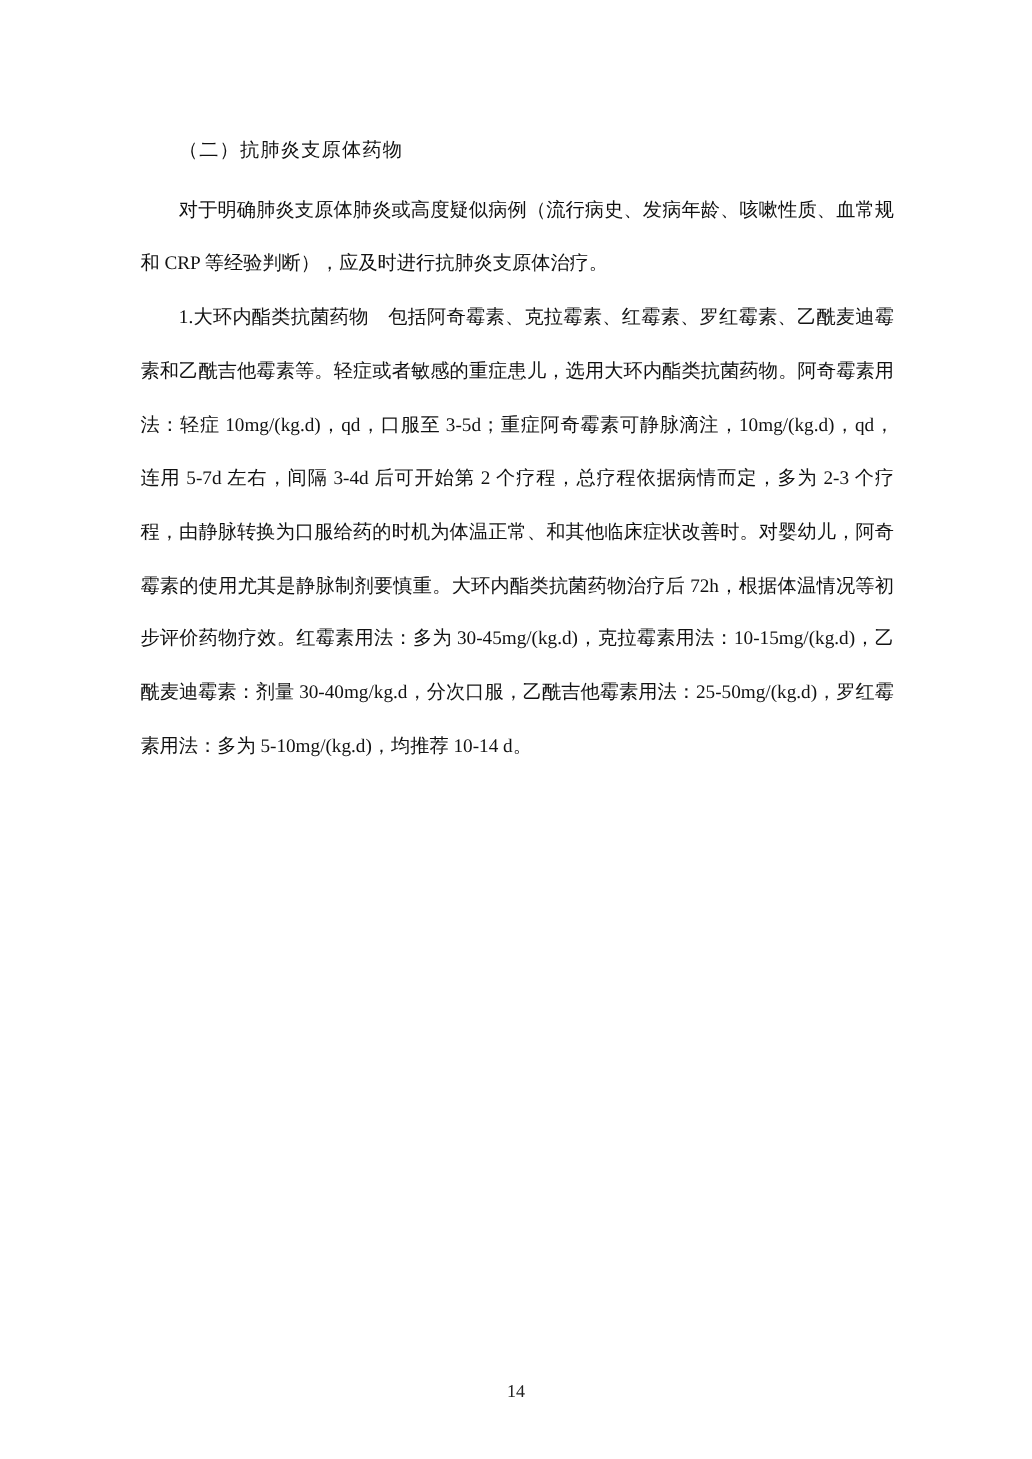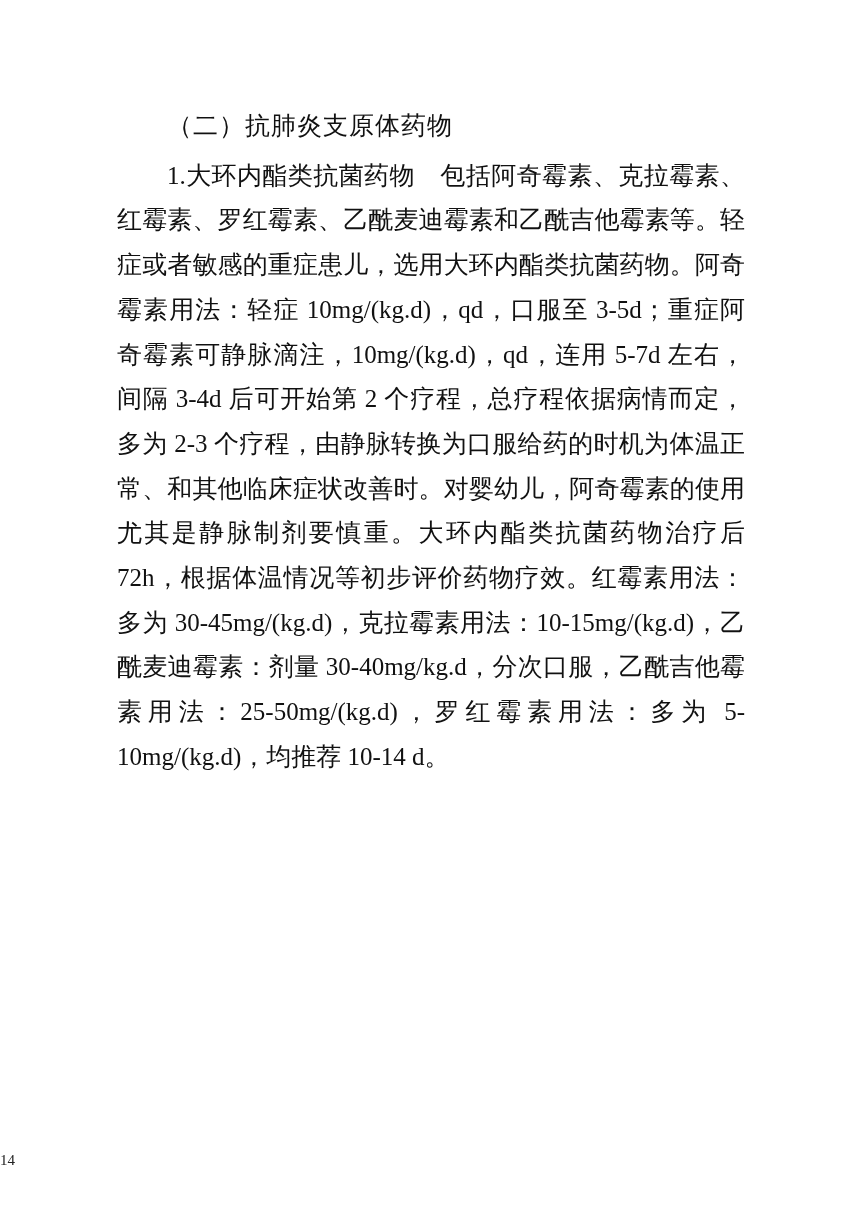--- a/index.html
+++ b/index.html
@@ -14,48 +14,49 @@
     background: #ffffff;
     overflow: hidden;
     font-family: "Liberation Serif", "DejaVu Serif", serif;
     color: #111111;
   }
   .content {
     position: absolute;
     left: 117px;
     top: 104px;
     width: 628px;
-    font-size: 25px;
+    font-size: 16px;
     line-height: 44.7px;
   }
   .heading {
     text-indent: 2em;
     white-space: nowrap;
     margin-bottom: 5px;
     letter-spacing: 1px;
   }
   .para {
     text-align: justify;
     text-indent: 2em;
     margin: 0;
   }
   .page-number {
     position: absolute;
     left: 0;
     right: 0;
     top: 1150px;
-    text-align: left;
+    text-align: center;
     font-size: 15px;
     line-height: 20px;
     color: #222222;
     font-family: "Liberation Serif", "DejaVu Serif", serif;
   }
 </style>
 </head>
 <body>
 
 <div class="page">
   <div class="content">
     <div class="heading">（二）抗肺炎支原体药物</div>
+    <div class="para">对于明确肺炎支原体肺炎或高度疑似病例（流行病史、发病年龄、咳嗽性质、血常规和 CRP 等经验判断），应及时进行抗肺炎支原体治疗。</div>
     <div class="para">1.大环内酯类抗菌药物　包括阿奇霉素、克拉霉素、红霉素、罗红霉素、乙酰麦迪霉素和乙酰吉他霉素等。轻症或者敏感的重症患儿，选用大环内酯类抗菌药物。阿奇霉素用法：轻症 10mg/(kg.d)，qd，口服至 3-5d；重症阿奇霉素可静脉滴注，10mg/(kg.d)，qd，连用 5-7d 左右，间隔 3-4d 后可开始第 2 个疗程，总疗程依据病情而定，多为 2-3 个疗程，由静脉转换为口服给药的时机为体温正常、和其他临床症状改善时。对婴幼儿，阿奇霉素的使用尤其是静脉制剂要慎重。大环内酯类抗菌药物治疗后 72h，根据体温情况等初步评价药物疗效。红霉素用法：多为 30-45mg/(kg.d)，克拉霉素用法：10-15mg/(kg.d)，乙酰麦迪霉素：剂量 30-40mg/kg.d，分次口服，乙酰吉他霉素用法：25-50mg/(kg.d)，罗红霉素用法：多为 5-10mg/(kg.d)，均推荐 10-14 d。</div>
   </div>
   <div class="page-number">14</div>
 </div>
 
 </body></html>

